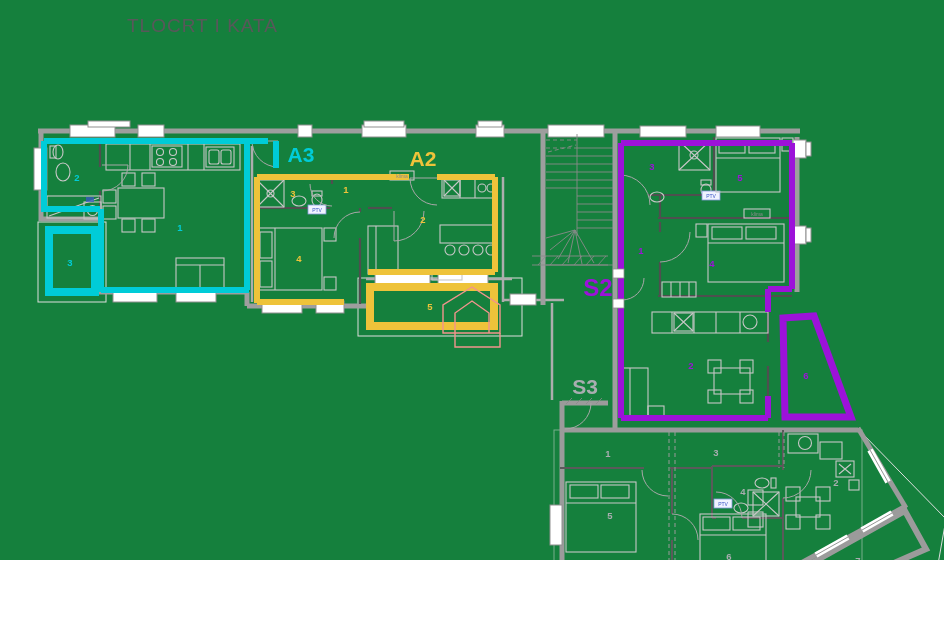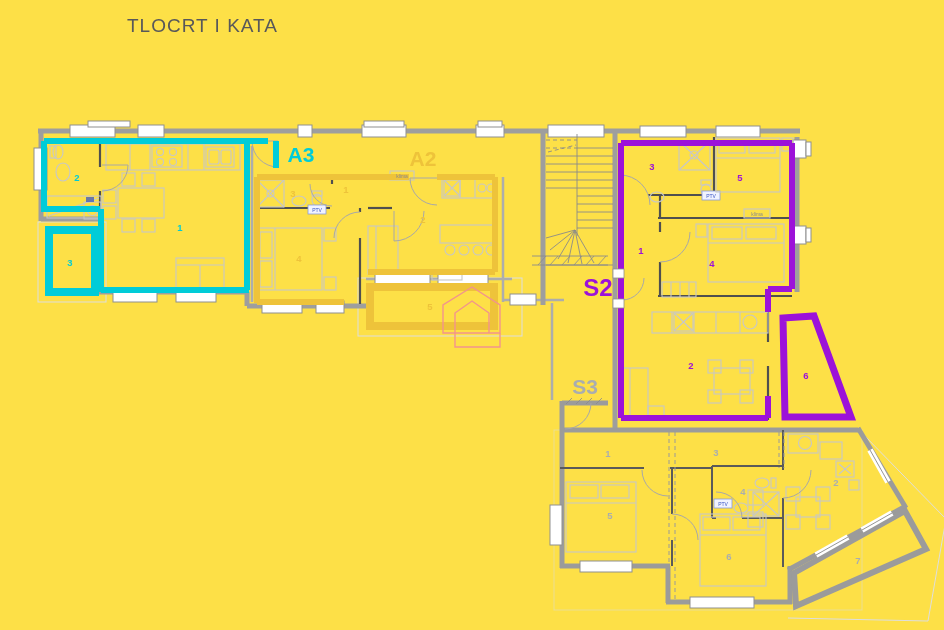--- a/index.html
+++ b/index.html
@@ -1,16 +1,16 @@
 <!DOCTYPE html>
 <html><head>
 <meta charset="utf-8">
 <style>
   html,body{margin:0;padding:0;background:#fff;}
-  #stage{position:relative;width:944px;height:630px;background:#fde047;overflow:hidden;
+  #stage{position:relative;width:944px;height:560px;background:#15803d;overflow:hidden;
          font-family:"Liberation Sans",sans-serif;}
   svg{display:block;}
   
   .we{stroke:#9e9e9e;stroke-width:5;fill:none;stroke-linecap:butt;}
   .wm{stroke:#adadad;stroke-width:2.5;fill:none;}
   .wi{stroke:#4f4f4f;stroke-width:2.2;fill:none;}
   .wi2{stroke:#5a5a5a;stroke-width:2;fill:none;}
   .gr{stroke:var(--c-s3);stroke-width:5;fill:none;}
   .grb{stroke:var(--c-s3);stroke-width:6;fill:none;}
   .f{stroke:#c7c7c7;stroke-width:1.1;fill:none;}

